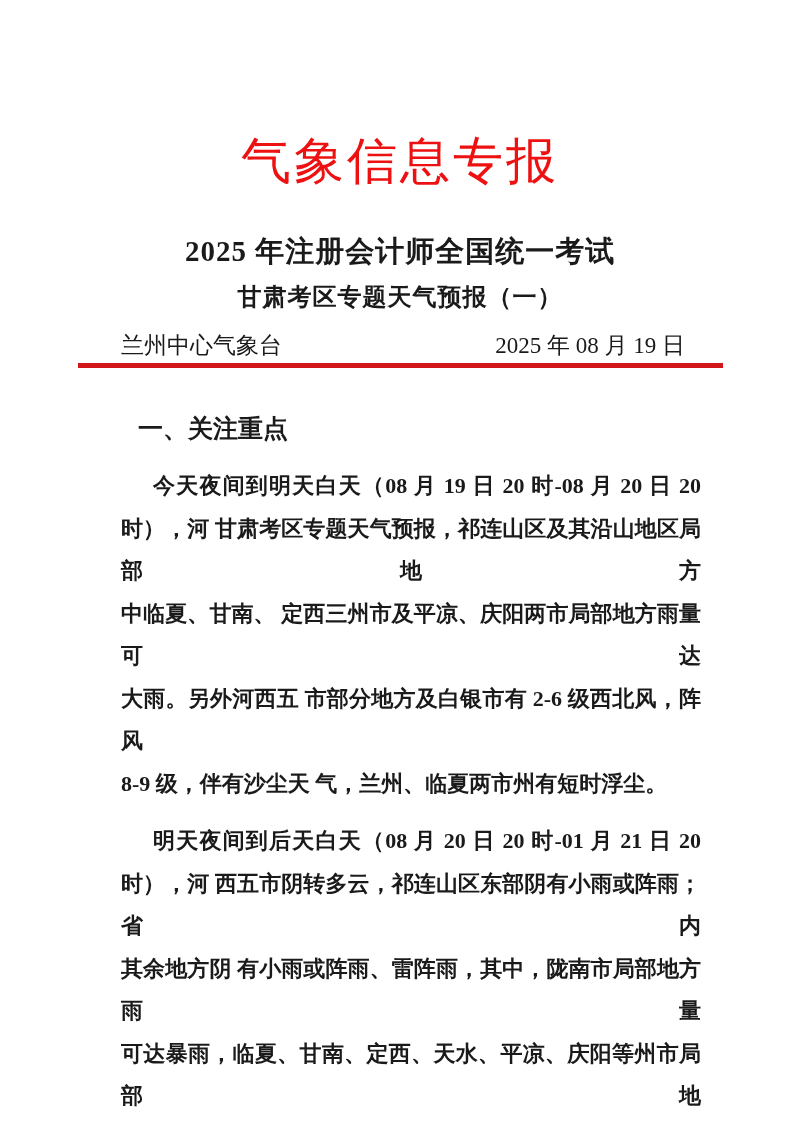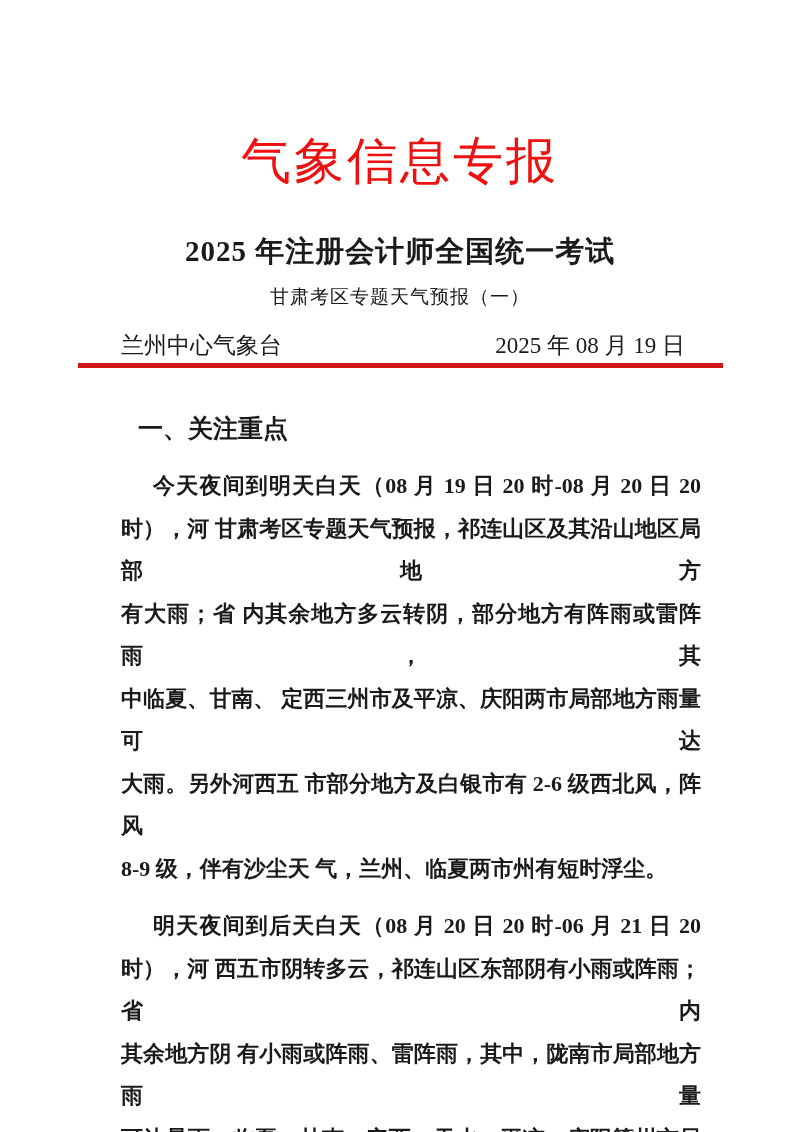--- a/index.html
+++ b/index.html
@@ -25,23 +25,23 @@
   }
   .sub1 {
     margin-top: 43px;
     font-size: 29px;
     line-height: 36px;
     font-weight: bold;
     letter-spacing: 1px;
   }
   .sub2 {
     margin-top: 10px;
-    font-size: 19px;
+    font-size: 24px;
     line-height: 36px;
-    font-weight: normal;
+    font-weight: bold;
     letter-spacing: 1px;
   }
   .content { margin: 0 77px 0 78px; } 
   .issuer-row {
     display: flex;
     justify-content: space-between;
     align-items: flex-end;
     margin: 17px 38px 0 43px;
     font-size: 23px;
     line-height: 28px;
@@ -86,28 +86,27 @@
       <span>2025 年 08 月 19 日</span>
     </div>
     <div class="red-rule"></div>
 
     <div class="textblock">
       <h2 class="section-heading">一、关注重点</h2>
 
       <div class="para">
         <div class="ln jst ind">今天夜间到明天白天（08 月 19 日 20 时-08 月 20 日 20</div>
         <div class="ln jst">时），河 甘肃考区专题天气预报，祁连山区及其沿山地区局部地方</div>
-        <div class="ln jst">有大雨；省 内其余地方多云转阴，部分地方有阵雨或雷阵雨，其</div>
         <div class="ln jst">中临夏、甘南、 定西三州市及平凉、庆阳两市局部地方雨量可达</div>
         <div class="ln jst">大雨。另外河西五 市部分地方及白银市有 2-6 级西北风，阵风</div>
         <div class="ln">8-9 级，伴有沙尘天 气，兰州、临夏两市州有短时浮尘。</div>
       </div>
 
       <div class="para">
-        <div class="ln jst ind">明天夜间到后天白天（08 月 20 日 20 时-06 月 21 日 20</div>
+        <div class="ln jst ind">明天夜间到后天白天（08 月 20 日 20 时-01 月 21 日 20</div>
         <div class="ln jst">时），河 西五市阴转多云，祁连山区东部阴有小雨或阵雨；省内</div>
         <div class="ln jst">其余地方阴 有小雨或阵雨、雷阵雨，其中，陇南市局部地方雨量</div>
         <div class="ln jst">可达暴雨，临夏、甘南、定西、天水、平凉、庆阳等州市局部地</div>
 
       </div>
 
     </div>
   </div>
 </div>
 

